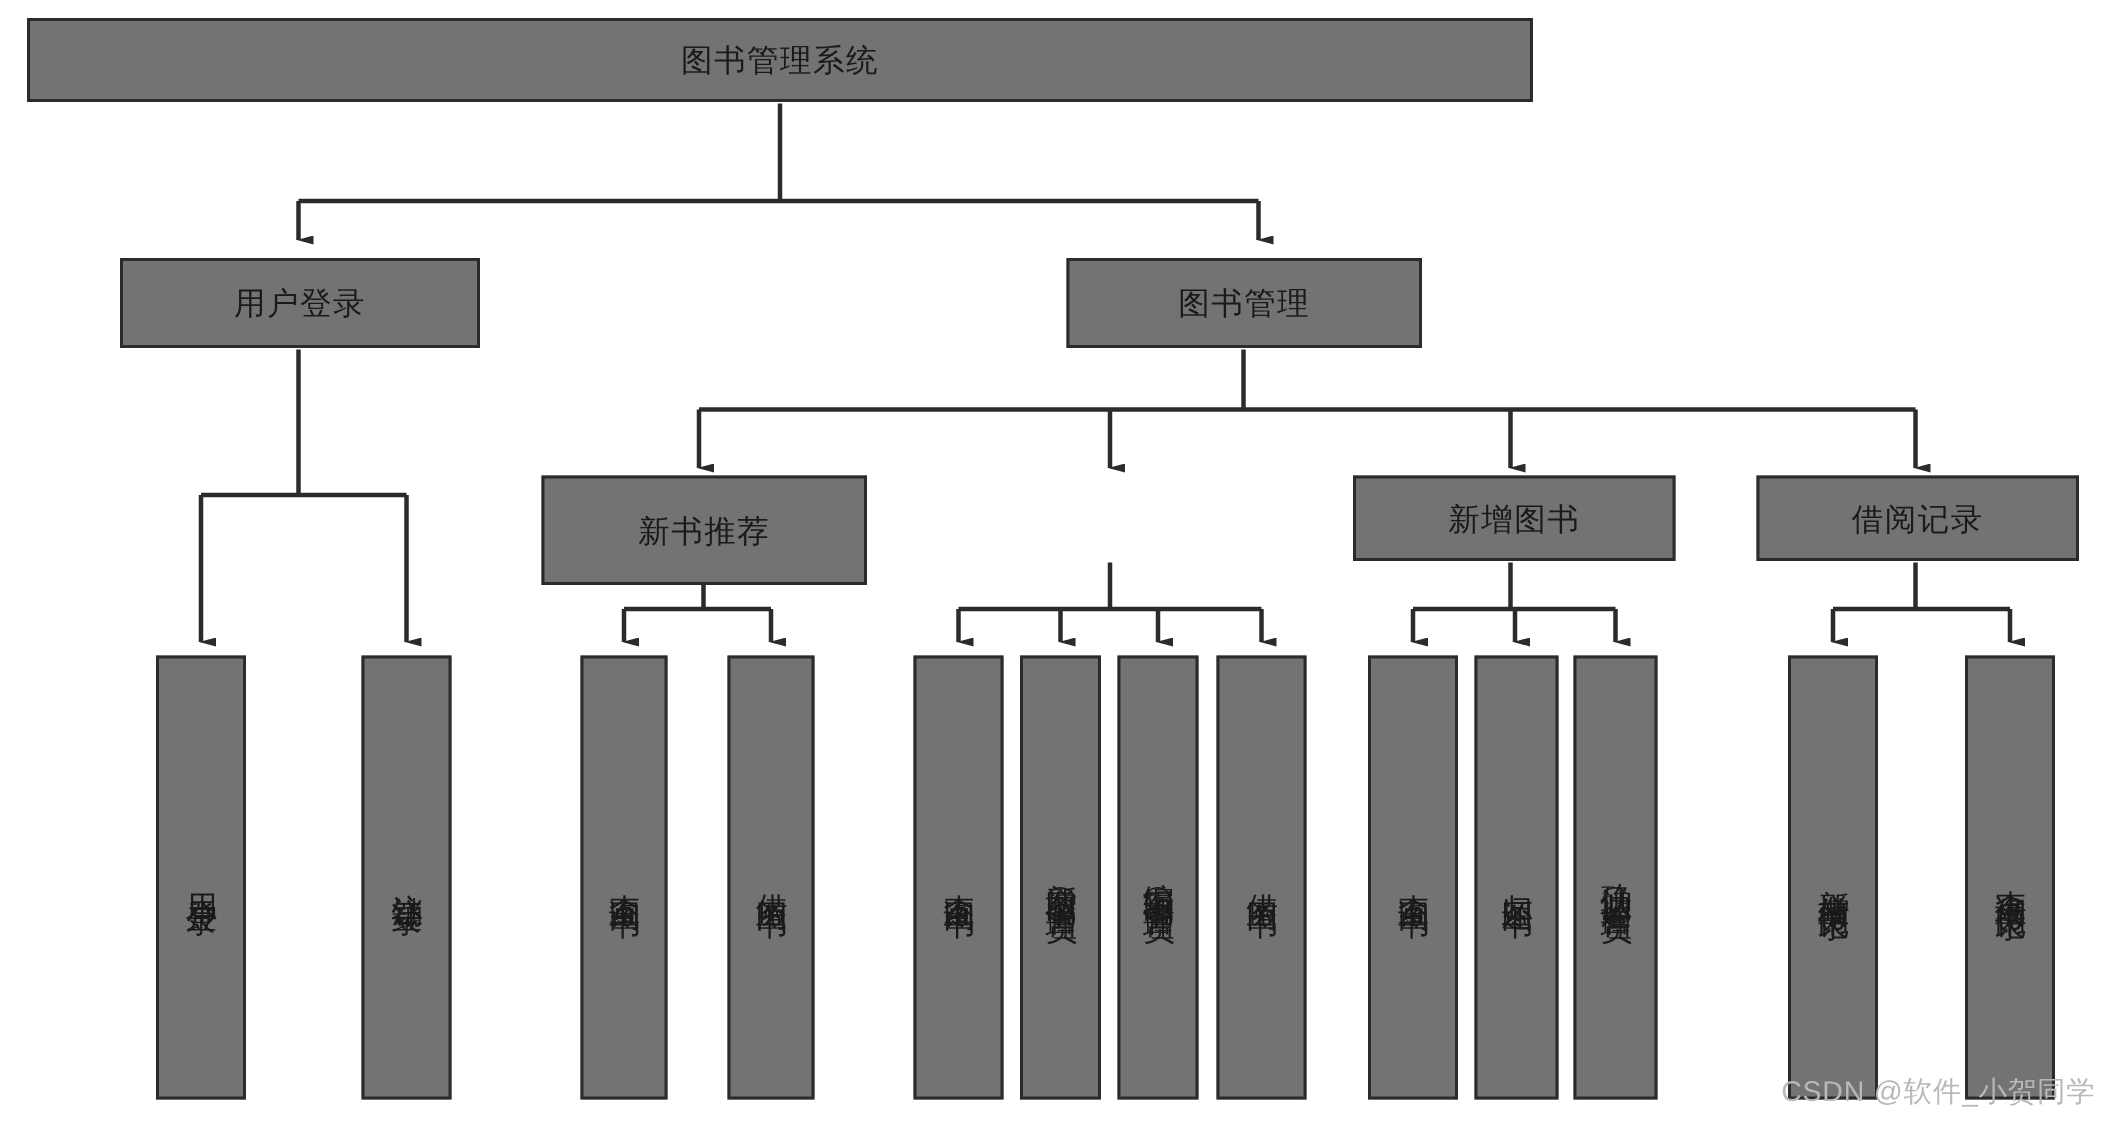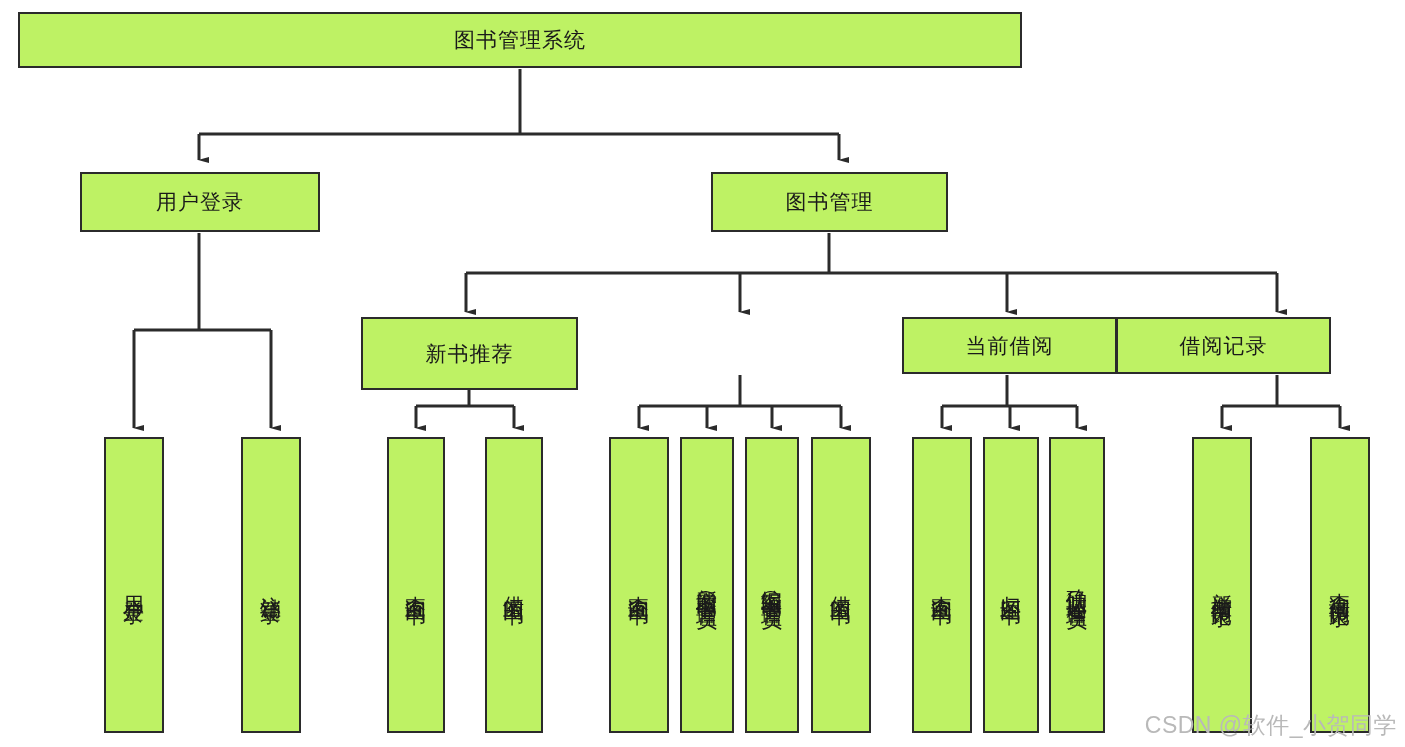--- a/index.html
+++ b/index.html
@@ -20,21 +20,21 @@
     left: 0;
     top: 0;
     width: 1405px;
     height: 747px;
     pointer-events: none;
   }
   .node {
     position: absolute;
     box-sizing: border-box;
     border: 2.5px solid #2b2b2b;
-    background: #bef264;
+    background: #737373;
     display: flex;
     align-items: center;
     justify-content: center;
     color: #1a1a1a;
   }
   .node.horiz {
     font-size: 21px;
     letter-spacing: 1px;
   }
   .node.vert {
@@ -47,21 +47,21 @@
   }
   .node.vert .vlabel {
     writing-mode: vertical-rl;
     text-orientation: upright;
     white-space: nowrap;
   }
   .watermark {
     position: absolute;
     right: 8px;
     bottom: 6px;
-    font-size: 23px;
+    font-size: 19px;
     color: #b9b9b9;
     letter-spacing: 0.5px;
     white-space: nowrap;
   }
 </style>
 </head>
 <body>
 
 <div id="canvas">
 
@@ -123,23 +123,23 @@
     <span>用户登录</span>
   </div>
   <div class="node horiz" style="left:711px; top:172px; width:237px; height:60px;">
     <span>图书管理</span>
   </div>
 
   <div class="node horiz" style="left:361px; top:317px; width:217px; height:73px;">
     <span>新书推荐</span>
   </div>
   <div class="node horiz" style="left:902px; top:317px; width:215px; height:57px;">
-    <span>当前借阅</span>
+    <span>新增图书</span>
   </div>
-  <div class="node horiz" style="left:1116px; top:317px; width:215px; height:57px;text-align:center;">
+  <div class="node horiz" style="left:1171px; top:317px; width:215px; height:57px;text-align:center;">
     <span>借阅记录</span>
   </div>
 
   <div class="node vert" style="left:104px; top:437px; width:60px; height:296px;">
     <span class="vlabel">用户登录</span>
   </div>
   <div class="node vert" style="left:241px; top:437px; width:60px; height:296px;">
     <span class="vlabel">注销登录</span>
   </div>
 

